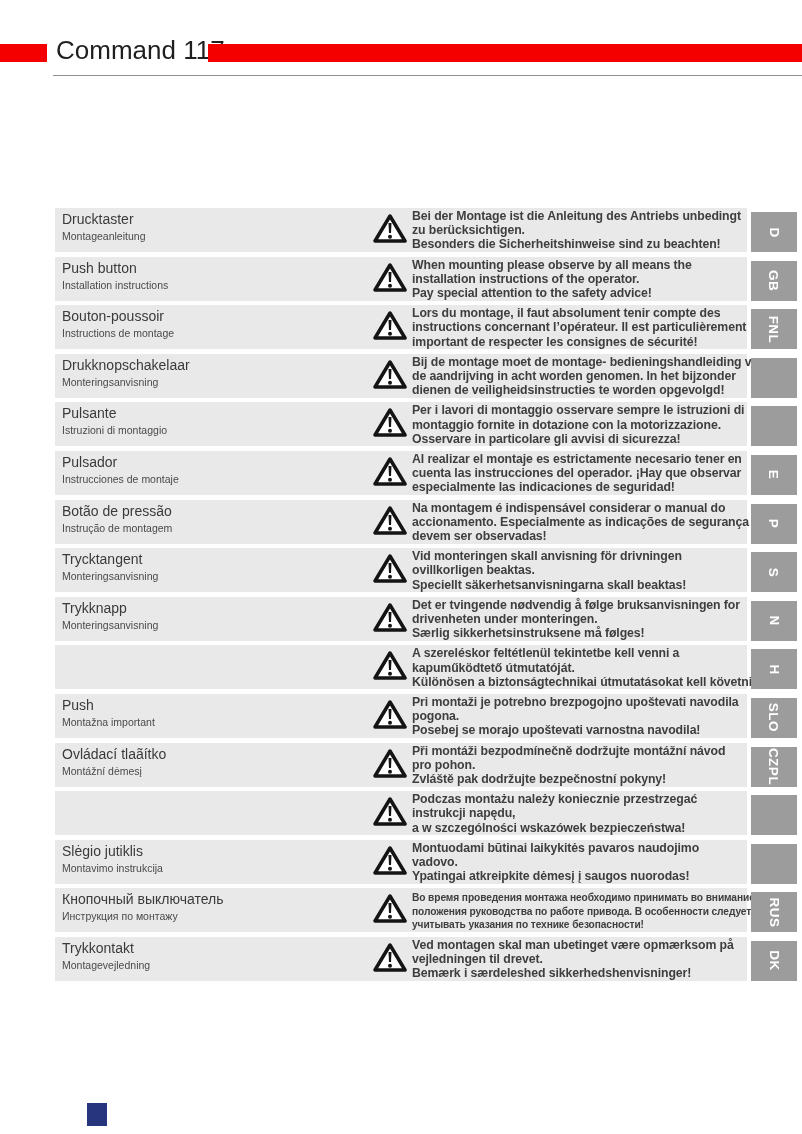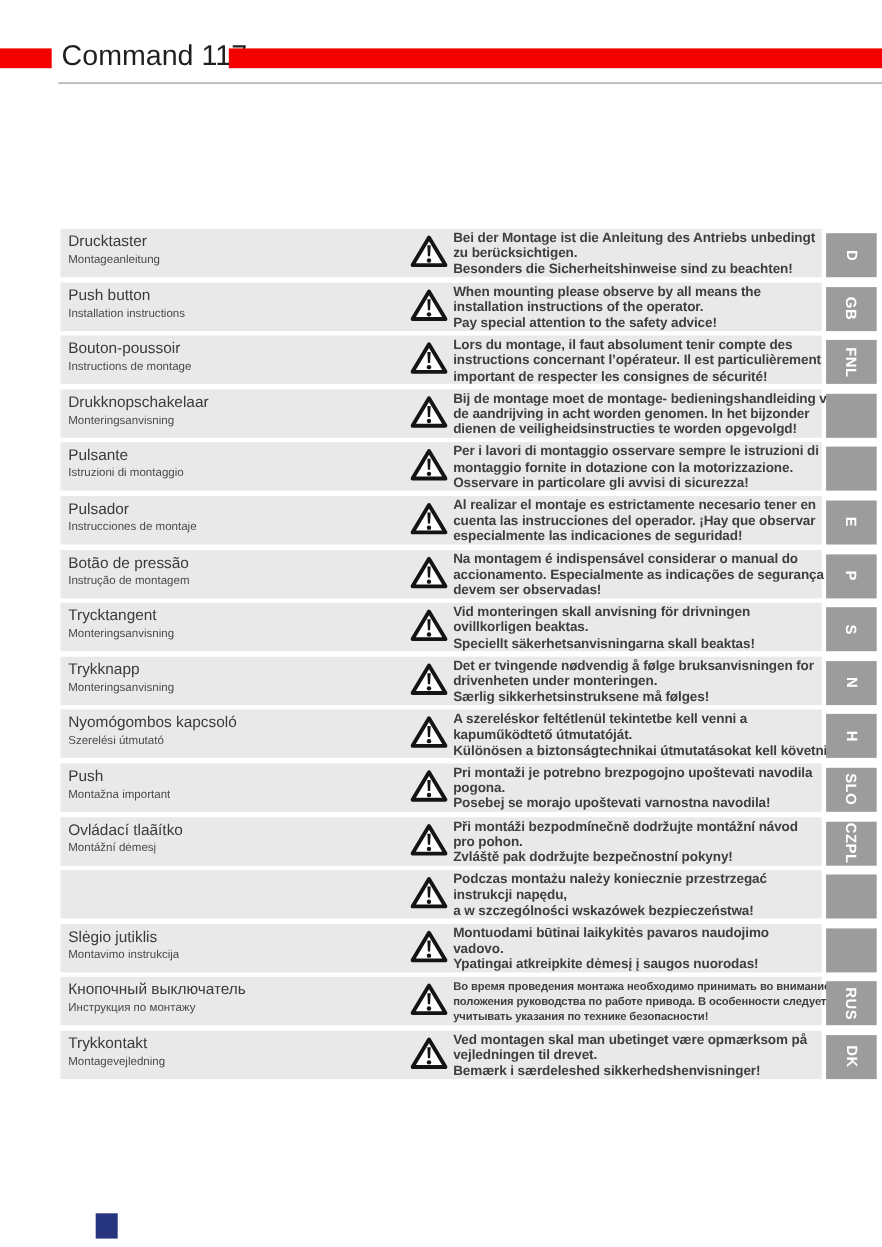--- a/index.html
+++ b/index.html
@@ -236,24 +236,20 @@
     <div class="warn">Det er tvingende nødvendig å følge bruksanvisningen for
 drivenheten under monteringen.
 Særlig sikkerhetsinstruksene må følges!</div>
     <aside class="tab">
       <span class="tablabel">N</span>
     </aside>
   </section>
 
   <section class="row">
     <div class="rowbg"></div>
-    <div class="left">
-      <div class="name">Nyomógombos kapcsoló</div>
-      <div class="subtitle">Szerelési útmutató</div>
-    </div>
     <div class="tri">
       <svg viewBox="0 0 68 60" width="34" height="31" aria-hidden="true">
         <path d="M34 5 L64 55 L4 55 Z" fill="#ffffff" stroke="#141414" stroke-width="7" stroke-linejoin="round"></path>
         <path d="M31 19 L37 19 L36 39 L32 39 Z" fill="#141414"></path>
         <circle cx="34" cy="46.5" r="4" fill="#141414"></circle>
       </svg>
     </div>
     <div class="warn">A szereléskor feltétlenül tekintetbe kell venni a
 kapuműködtető útmutatóját.
 Különösen a biztonságtechnikai útmutatásokat kell követni!</div>

